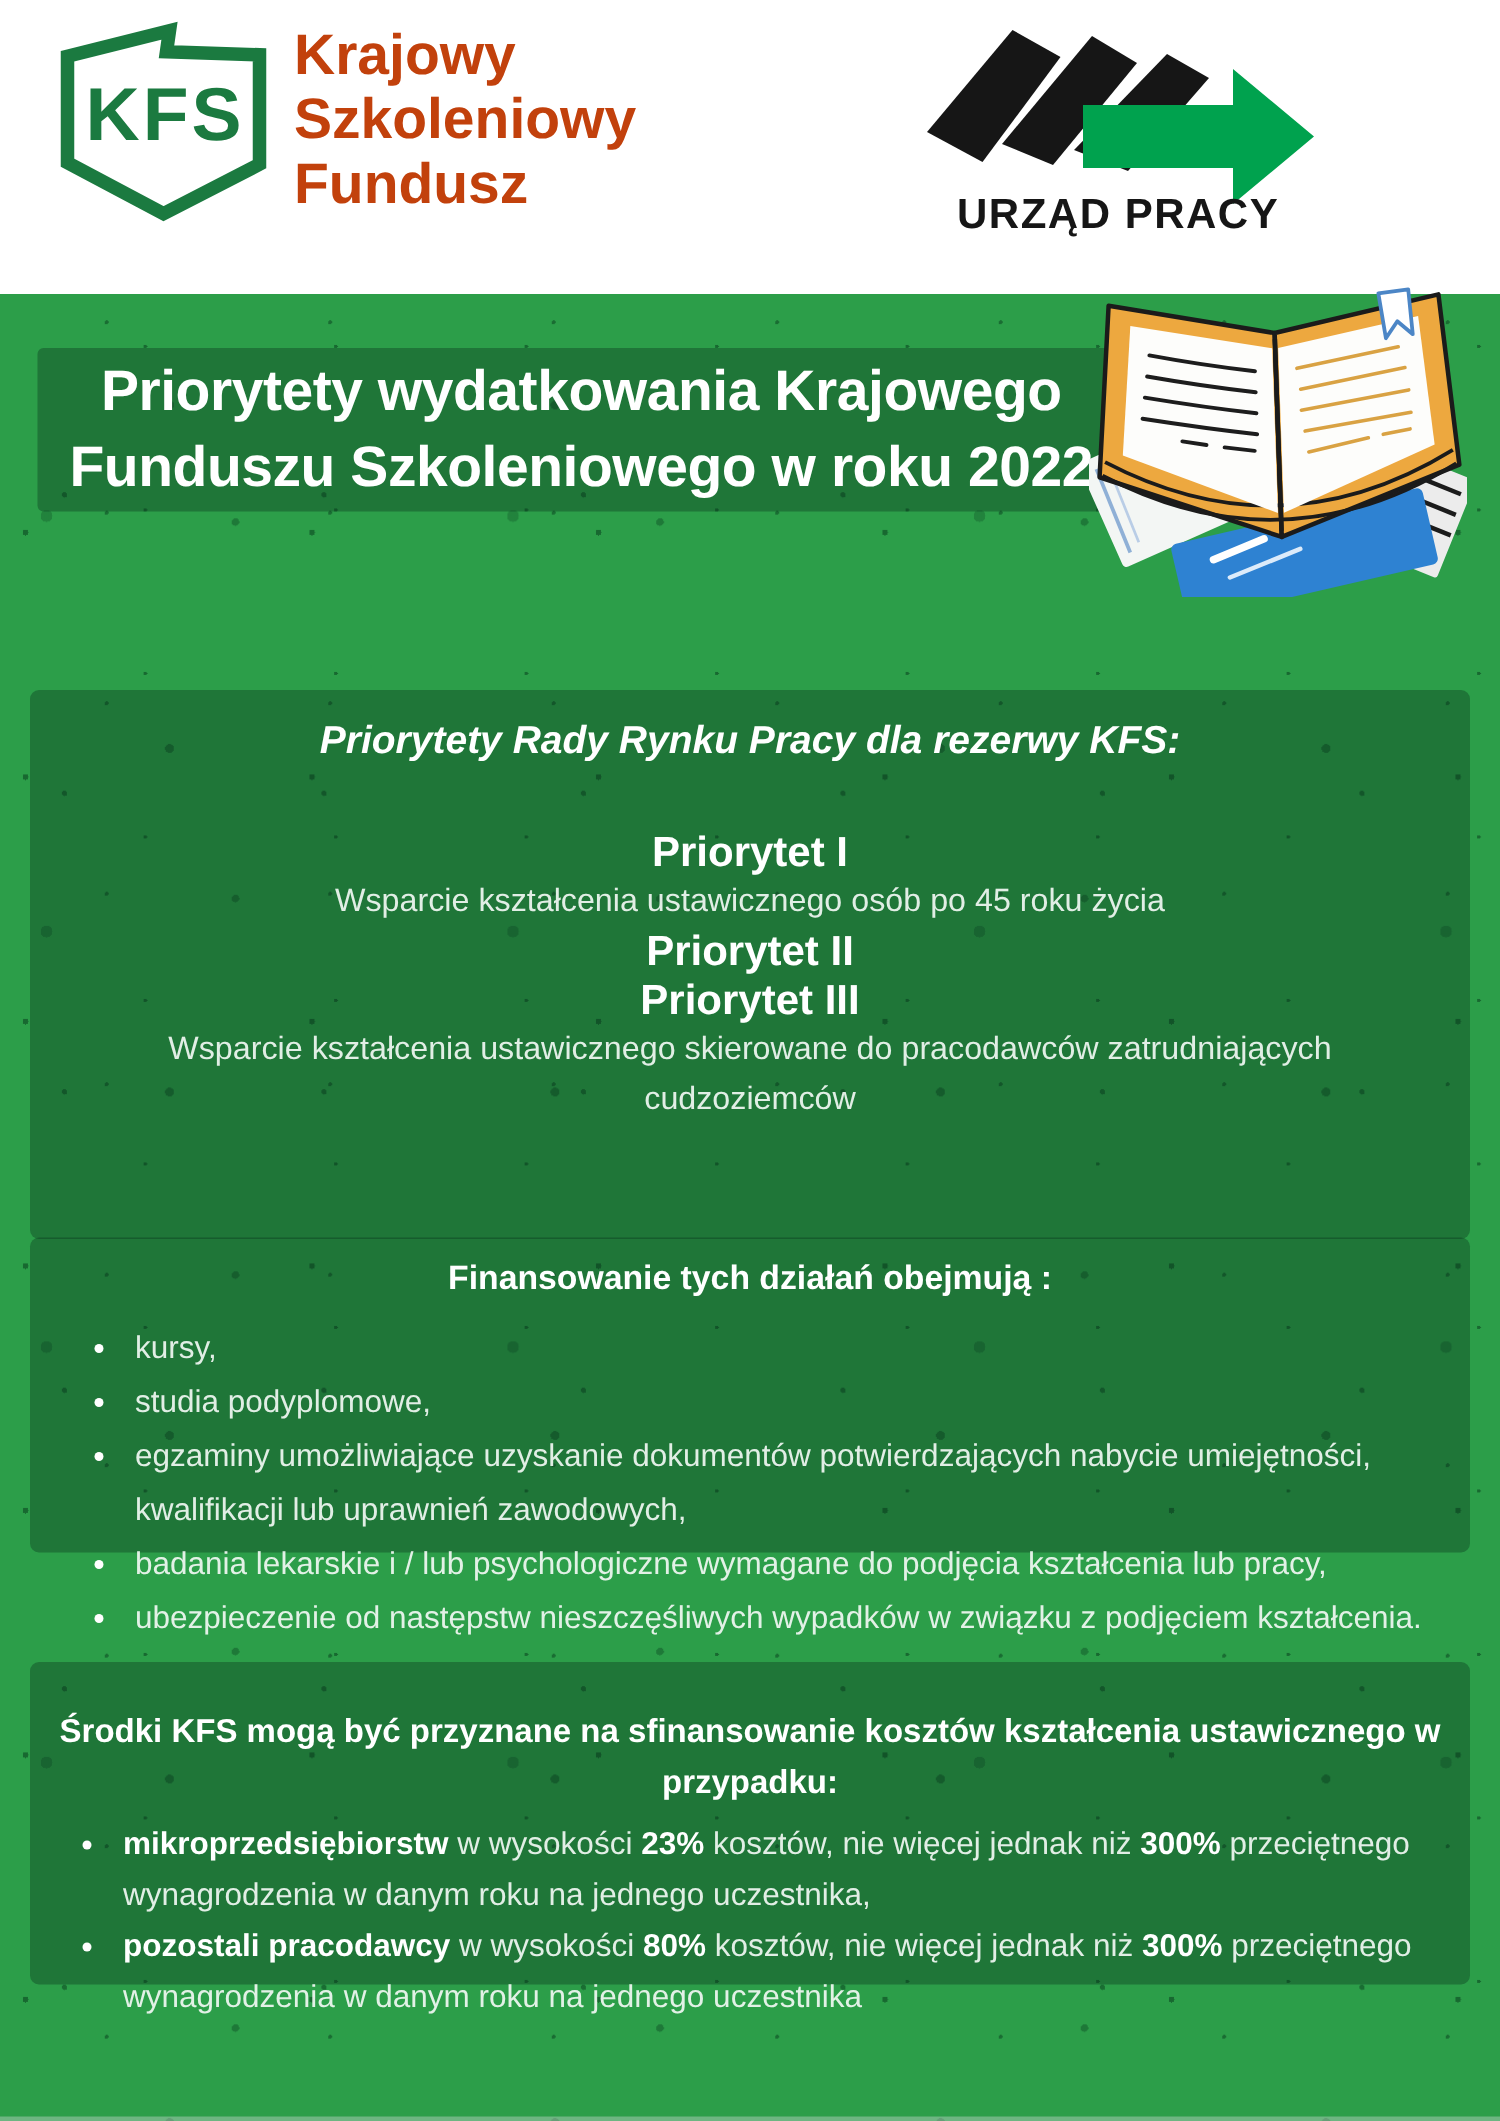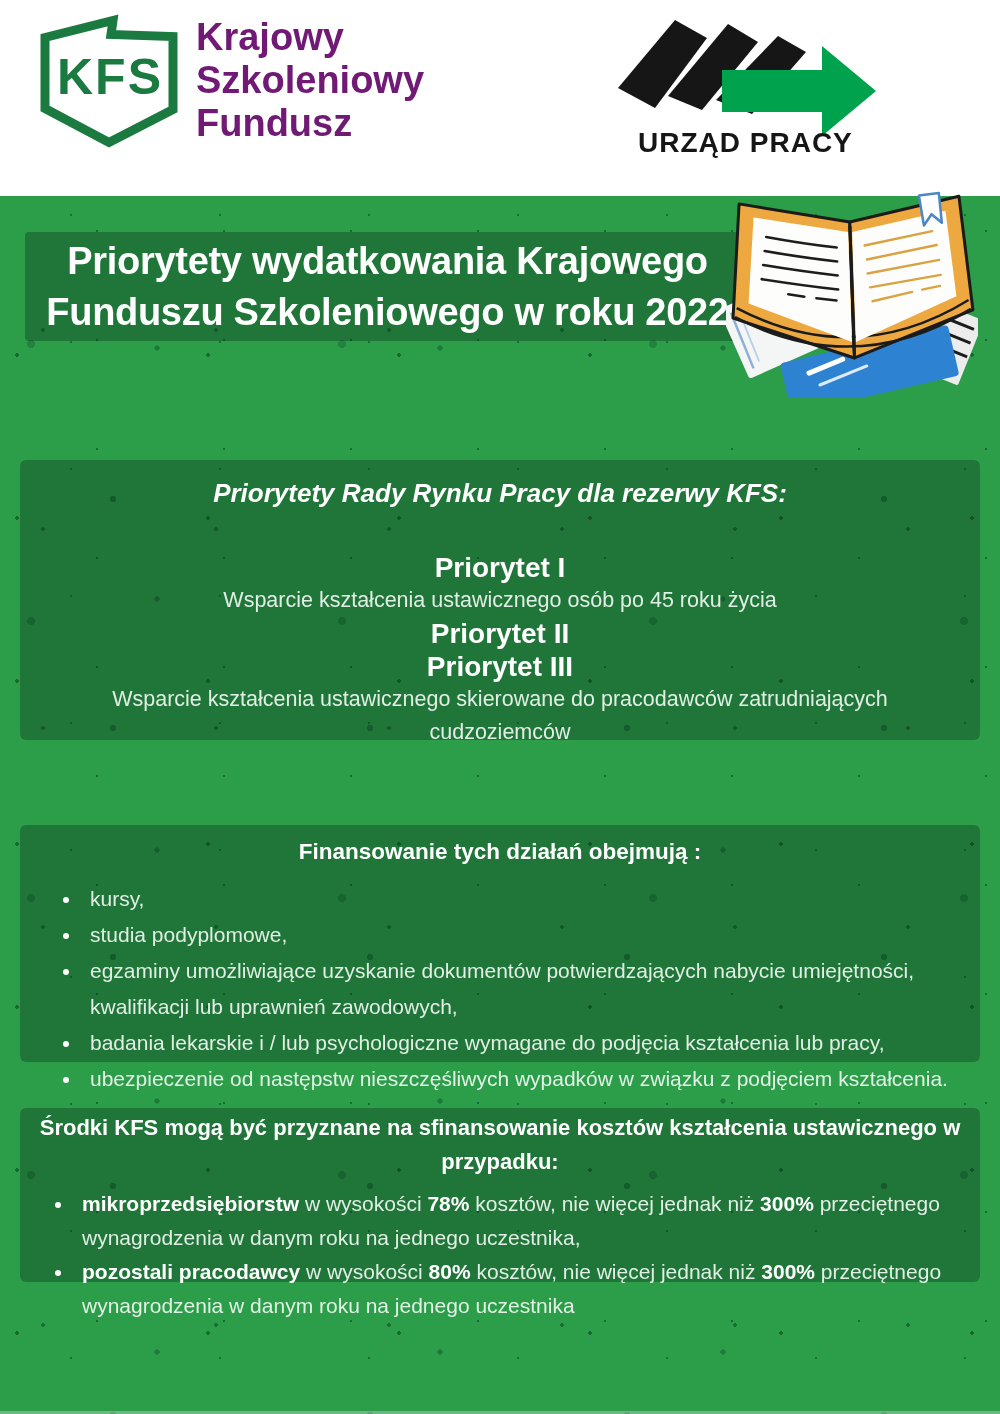--- a/index.html
+++ b/index.html
@@ -13,46 +13,46 @@
       radial-gradient(circle 3px   at 113px 41px, rgba(7,61,28,.42) 97%, transparent),
       radial-gradient(circle 1.8px at 43px 131px, rgba(7,61,28,.50) 97%, transparent),
       radial-gradient(circle 2.6px at 157px 97px, rgba(7,61,28,.38) 97%, transparent),
       radial-gradient(circle 1.2px at 97px 13px,  rgba(7,61,28,.55) 97%, transparent),
       radial-gradient(circle 4px   at 31px 67px,  rgba(7,61,28,.28) 97%, transparent);
     background-size:191px 163px,149px 127px,257px 229px,173px 199px,283px 251px,127px 109px,311px 277px;
   }
   
   .header{position:absolute;left:0;top:0;width:1000px;height:196px;background:#ffffff;}
   .kfs-shield{position:absolute;left:40px;top:12px;width:140px;height:138px;}
-  .kfs-wordmark{position:absolute;left:196px;top:16px;color:#701a75;font-weight:700;
+  .kfs-wordmark{position:absolute;left:196px;top:16px;color:#c2410c;font-weight:700;
     font-size:38px;line-height:43px;letter-spacing:0;}
   .up-logo{position:absolute;left:612px;top:4px;width:272px;height:160px;}
   
   .title-banner{position:absolute;left:25px;top:232px;width:725px;height:109px;
     background:rgba(9,48,27,.36);border-radius:4px;display:flex;flex-direction:column;
     justify-content:center;text-align:center;color:#fff;font-weight:800;
     font-size:38px;line-height:51px;letter-spacing:-0.3px;z-index:2;}
   .book{position:absolute;left:726px;top:186px;width:252px;height:212px;z-index:3;}
   
   .panel{position:absolute;left:20px;width:960px;background:rgba(9,48,27,.36);
     border-radius:6px;color:#fff;box-sizing:border-box;}
   .panel h2{margin:0;font-size:22.5px;font-weight:700;text-align:center;color:#fff;}
   .body-text{color:rgba(240,248,242,.93);font-weight:400;}
   
-  .priorities{top:460px;height:280px;padding:18px 20px 0;}
+  .priorities{top:460px;height:366px;padding:18px 20px 0;}
   .priorities h2{font-size:26px;font-style:italic;margin-bottom:42px;}
   .pr-label{font-size:28px;font-weight:700;line-height:33px;text-align:center;}
   .pr-text{font-size:21.5px;line-height:33px;text-align:center;}
   
-  .financing{top:825px;height:237px;padding:14px 28px 0;}
+  .financing{top:825px;height:210px;padding:14px 28px 0;}
   .financing ul{margin:16px 0 0;padding-left:34px;}
   .financing li{font-size:21px;line-height:36px;padding-left:8px;}
   li::marker{color:#fff;}
   
-  .funding{top:1108px;height:174px;padding:3px 14px 0;}
+  .funding{top:1108px;height:215px;padding:29px 14px 0;}
   .funding h2{line-height:34px;font-size:22px;}
   .funding ul{margin:8px 0 0;padding-left:40px;}
   .funding li{font-size:21px;line-height:34px;padding-left:8px;}
   .funding b{color:#fff;font-weight:700;}
   .bottom-edge{position:absolute;left:0;bottom:0;width:1000px;height:3px;
     background:rgba(190,210,200,.45);}
 </style>
 </head>
 <body>
 
@@ -151,19 +151,19 @@
       <li class="body-text">studia podyplomowe,</li>
       <li class="body-text">egzaminy umożliwiające uzyskanie dokumentów potwierdzających nabycie umiejętności, kwalifikacji lub uprawnień zawodowych,</li>
       <li class="body-text">badania lekarskie i / lub psychologiczne wymagane do podjęcia kształcenia lub pracy,</li>
       <li class="body-text">ubezpieczenie od następstw nieszczęśliwych wypadków w związku z podjęciem kształcenia.</li>
     </ul>
   </section>
 
   <section class="panel funding">
     <h2>Środki KFS mogą być przyznane na sfinansowanie kosztów kształcenia ustawicznego w przypadku:</h2>
     <ul>
-      <li class="body-text"><b>mikroprzedsiębiorstw</b><span> w wysokości </span><b>78%</b><span> kosztów, nie więcej jednak niż </span><b>300%</b><span> przeciętnego wynagrodzenia w danym roku na jednego uczestnika,</span></li>
+      <li class="body-text"><b>mikroprzedsiębiorstw</b><span> w wysokości </span><b>23%</b><span> kosztów, nie więcej jednak niż </span><b>300%</b><span> przeciętnego wynagrodzenia w danym roku na jednego uczestnika,</span></li>
       <li class="body-text"><b>pozostali pracodawcy</b><span> w wysokości </span><b>80%</b><span> kosztów, nie więcej jednak niż </span><b>300%</b><span> przeciętnego wynagrodzenia w danym roku na jednego uczestnika</span></li>
     </ul>
   </section>
 
   <div class="bottom-edge"></div>
 </div>
 
 </body></html>

